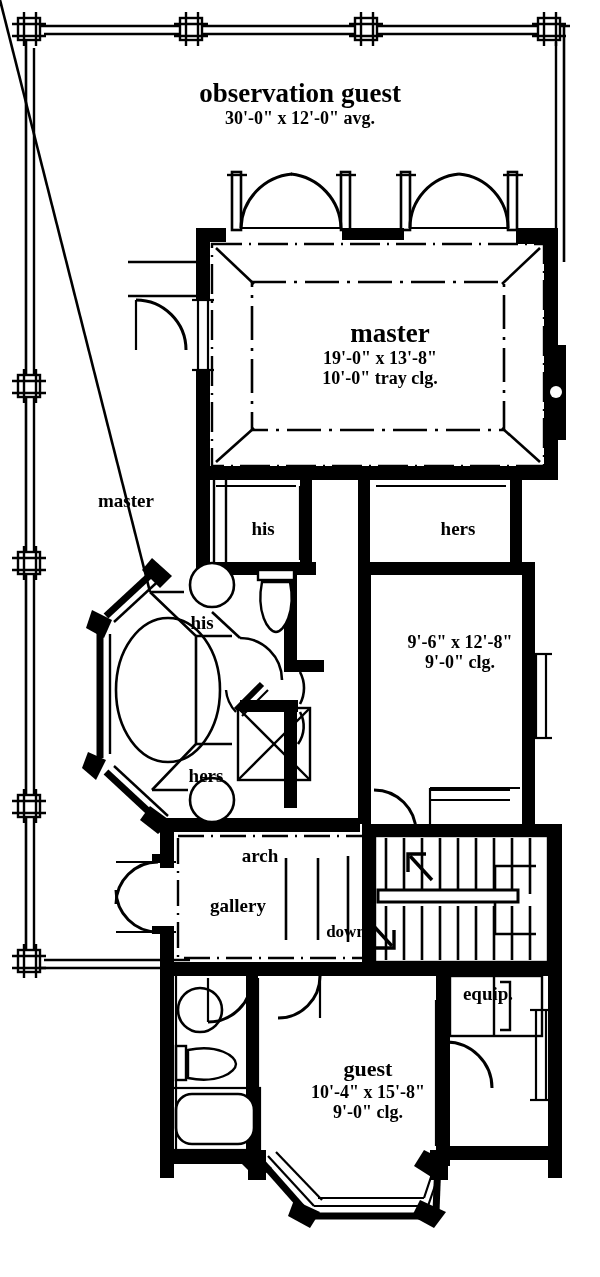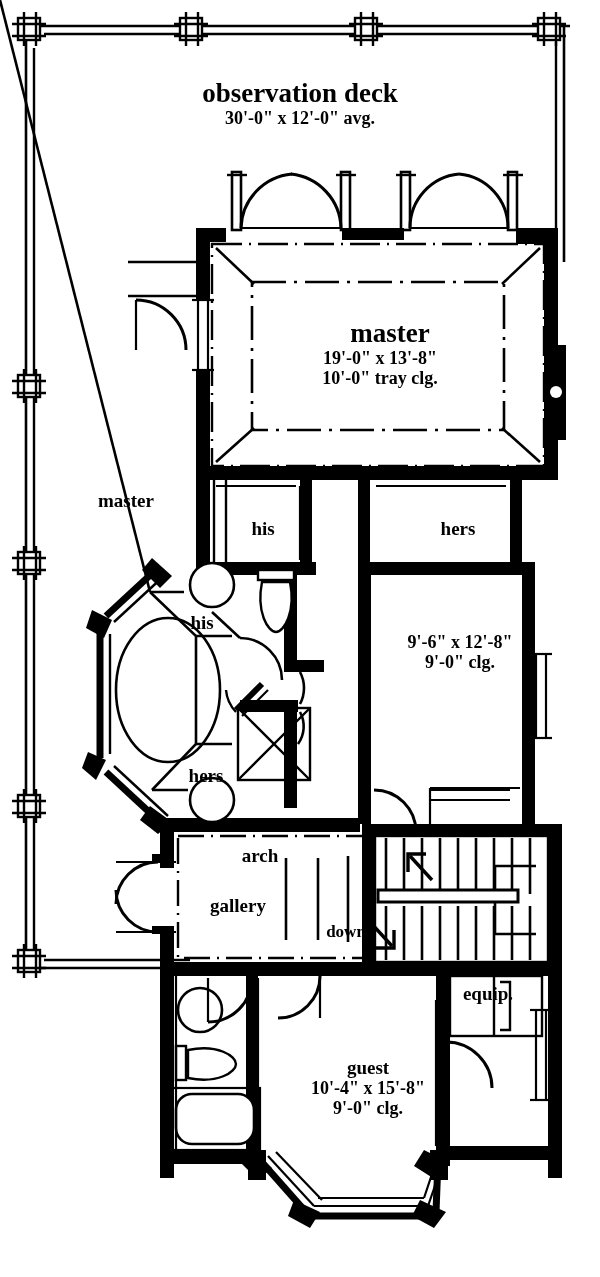--- a/index.html
+++ b/index.html
@@ -442,37 +442,37 @@
 
     <line x1="176" y1="966" x2="176" y2="1150"></line>
     <line x1="556" y1="978" x2="556" y2="1160"></line>
   </g>
 
   <circle cx="556" cy="392" r="6" fill="#fff"></circle>
 
 </svg>
 
 <div class="roomlabel" style="left:140px;top:78px;width:320px;">
-  <div class="rl-name" style="font-size:27px;">observation deck</div>
+  <div class="rl-name" style="font-size:27px;">observation guest</div>
   <div class="rl-dim" style="font-size:18px;">30'-0" x 12'-0" avg.</div>
 </div>
 
 <div class="roomlabel" style="left:250px;top:318px;width:260px;">
   <div class="rl-name" style="font-size:27px;padding-left:20px;">master</div>
   <div class="rl-dim" style="font-size:18px;">19'-0" x 13'-8"</div>
   <div class="rl-dim" style="font-size:18px;">10'-0" tray clg.</div>
 </div>
 
 <div class="roomlabel" style="left:370px;top:632px;width:180px;">
   <div class="rl-dim" style="font-size:18px;">9'-6" x 12'-8"</div>
   <div class="rl-dim" style="font-size:18px;">9'-0" clg.</div>
 </div>
 
 <div class="roomlabel" style="left:268px;top:1057px;width:200px;">
-  <div class="rl-name" style="font-size:19px;">guest</div>
+  <div class="rl-name" style="font-size:22px;">guest</div>
   <div class="rl-dim" style="font-size:18px;">10'-4" x 15'-8"</div>
   <div class="rl-dim" style="font-size:18px;">9'-0" clg.</div>
 </div>
 
 <div class="small-lbl" style="left:66px;top:490px;width:120px;font-size:19px;">master</div>
 
 <div class="small-lbl" style="left:228px;top:518px;width:70px;font-size:19px;">his</div>
 
 <div class="small-lbl" style="left:418px;top:518px;width:80px;font-size:19px;">hers</div>
 

